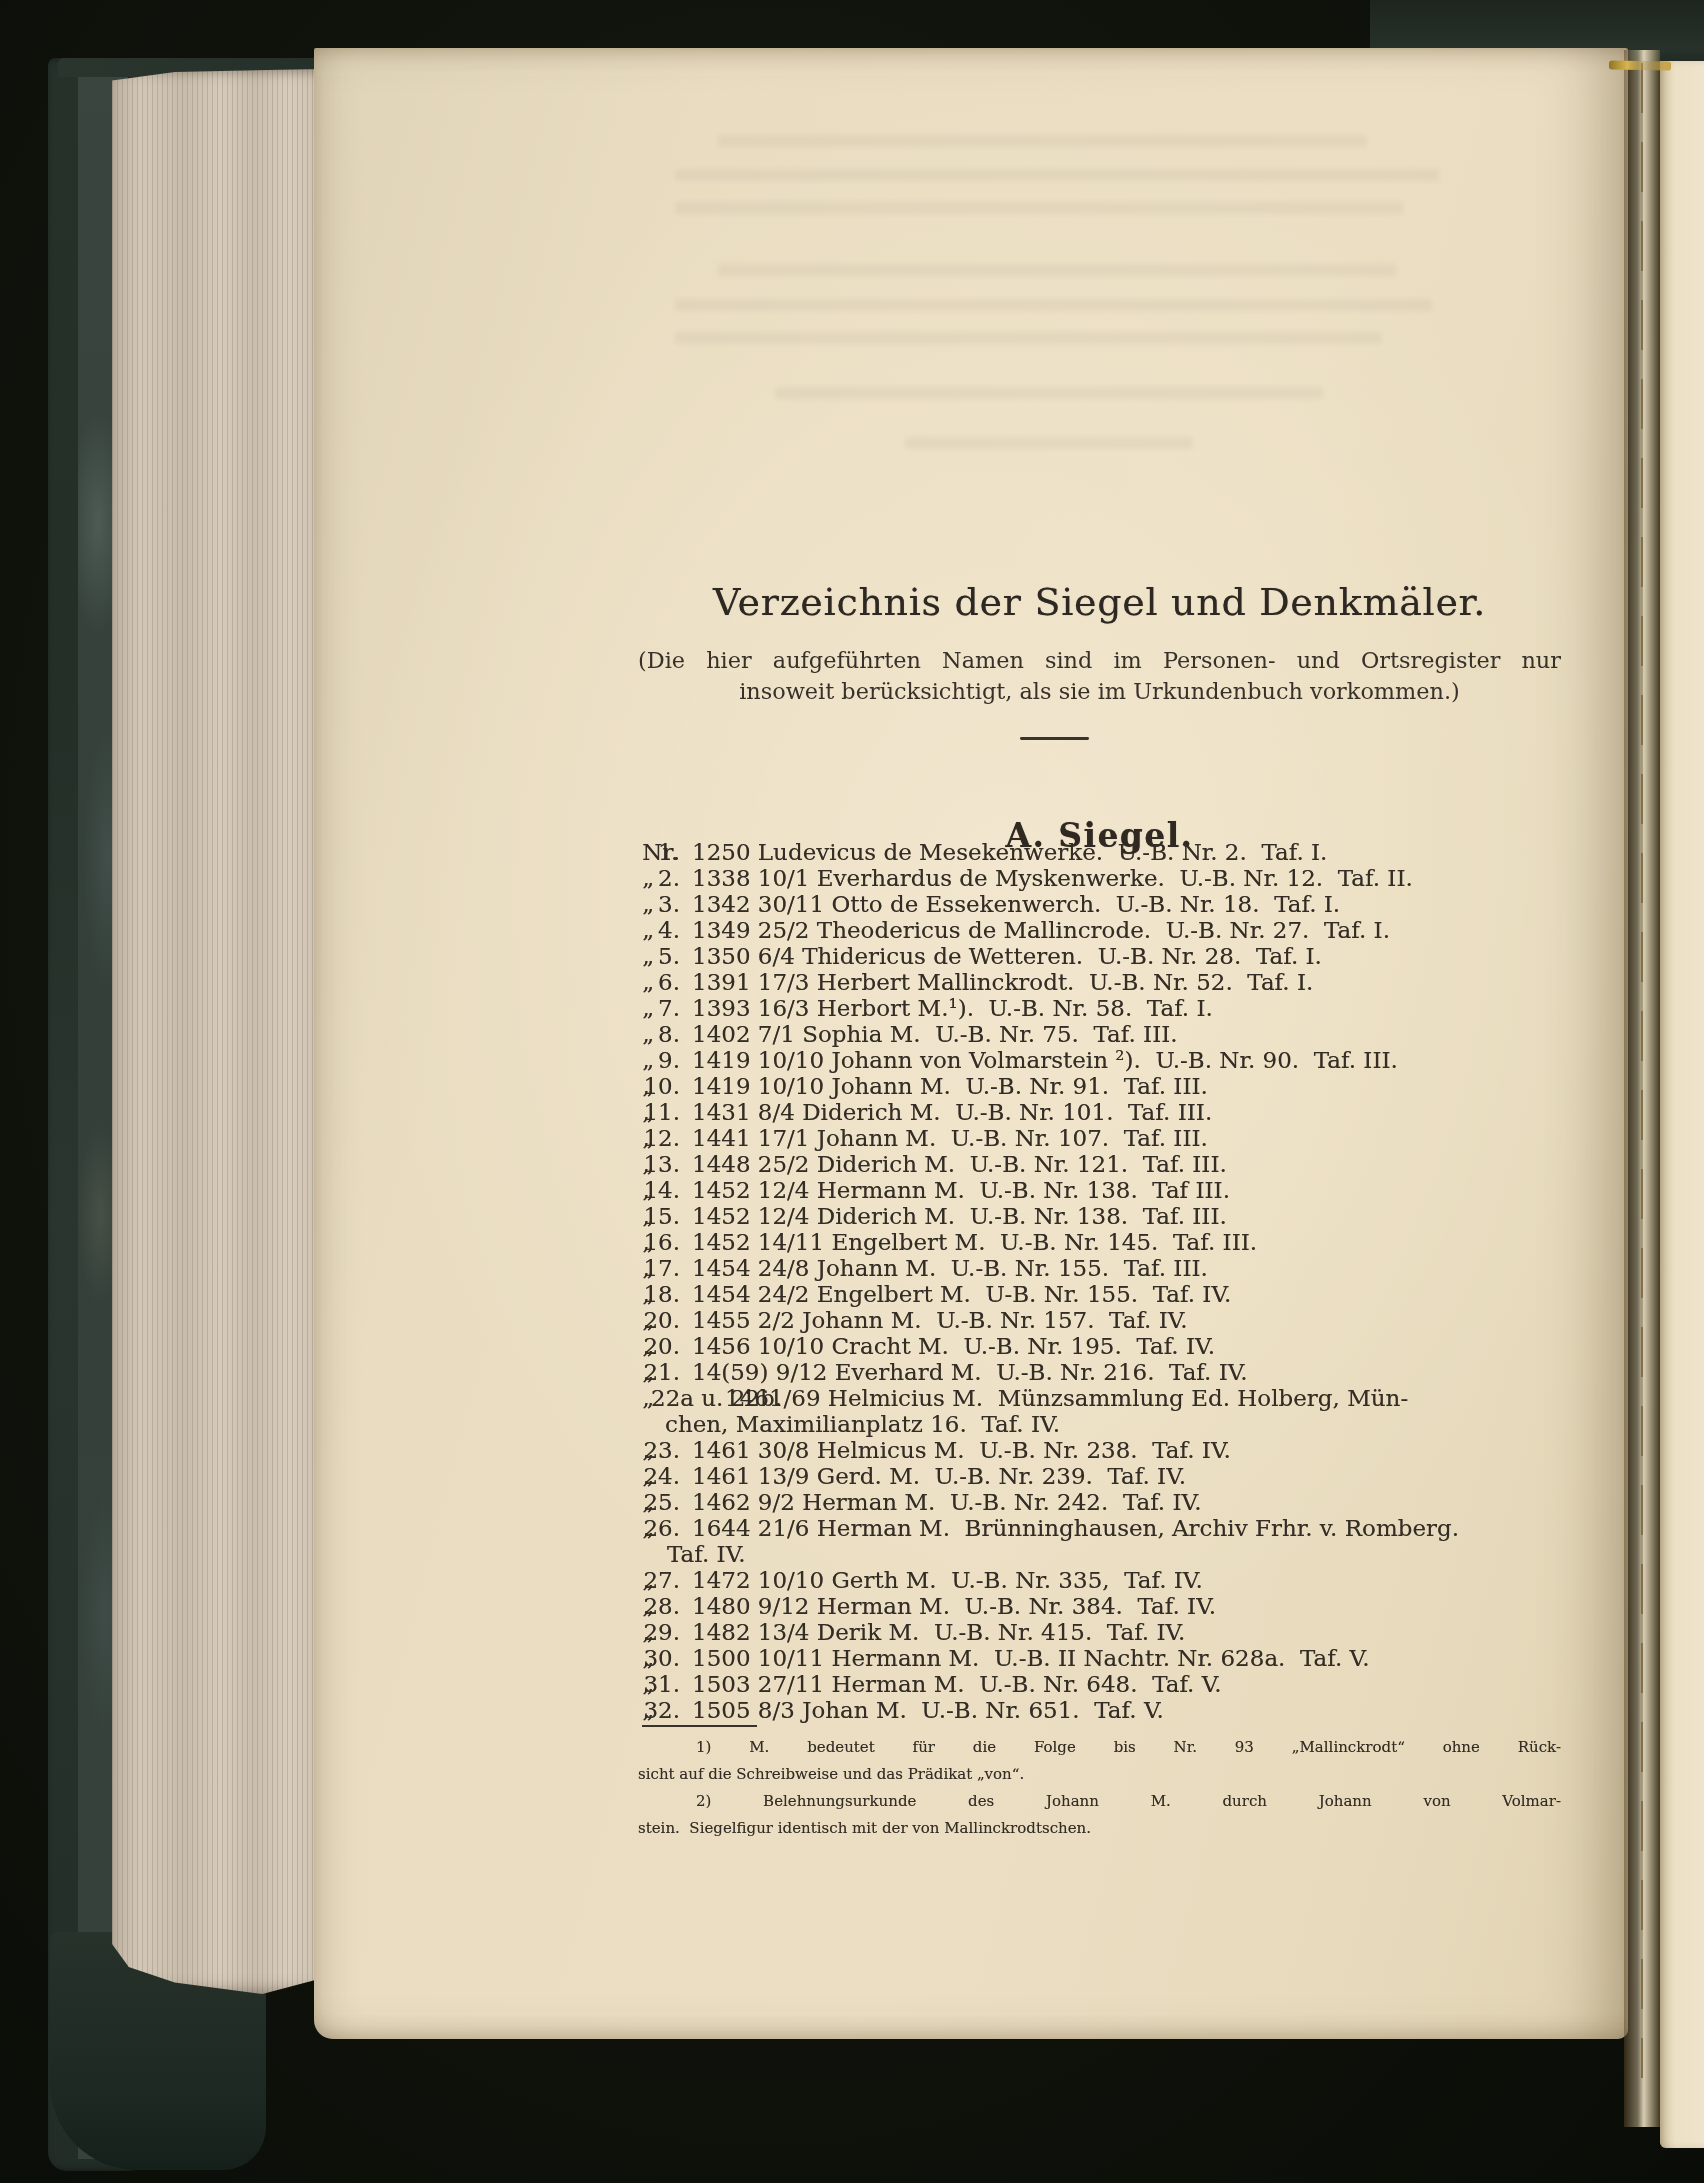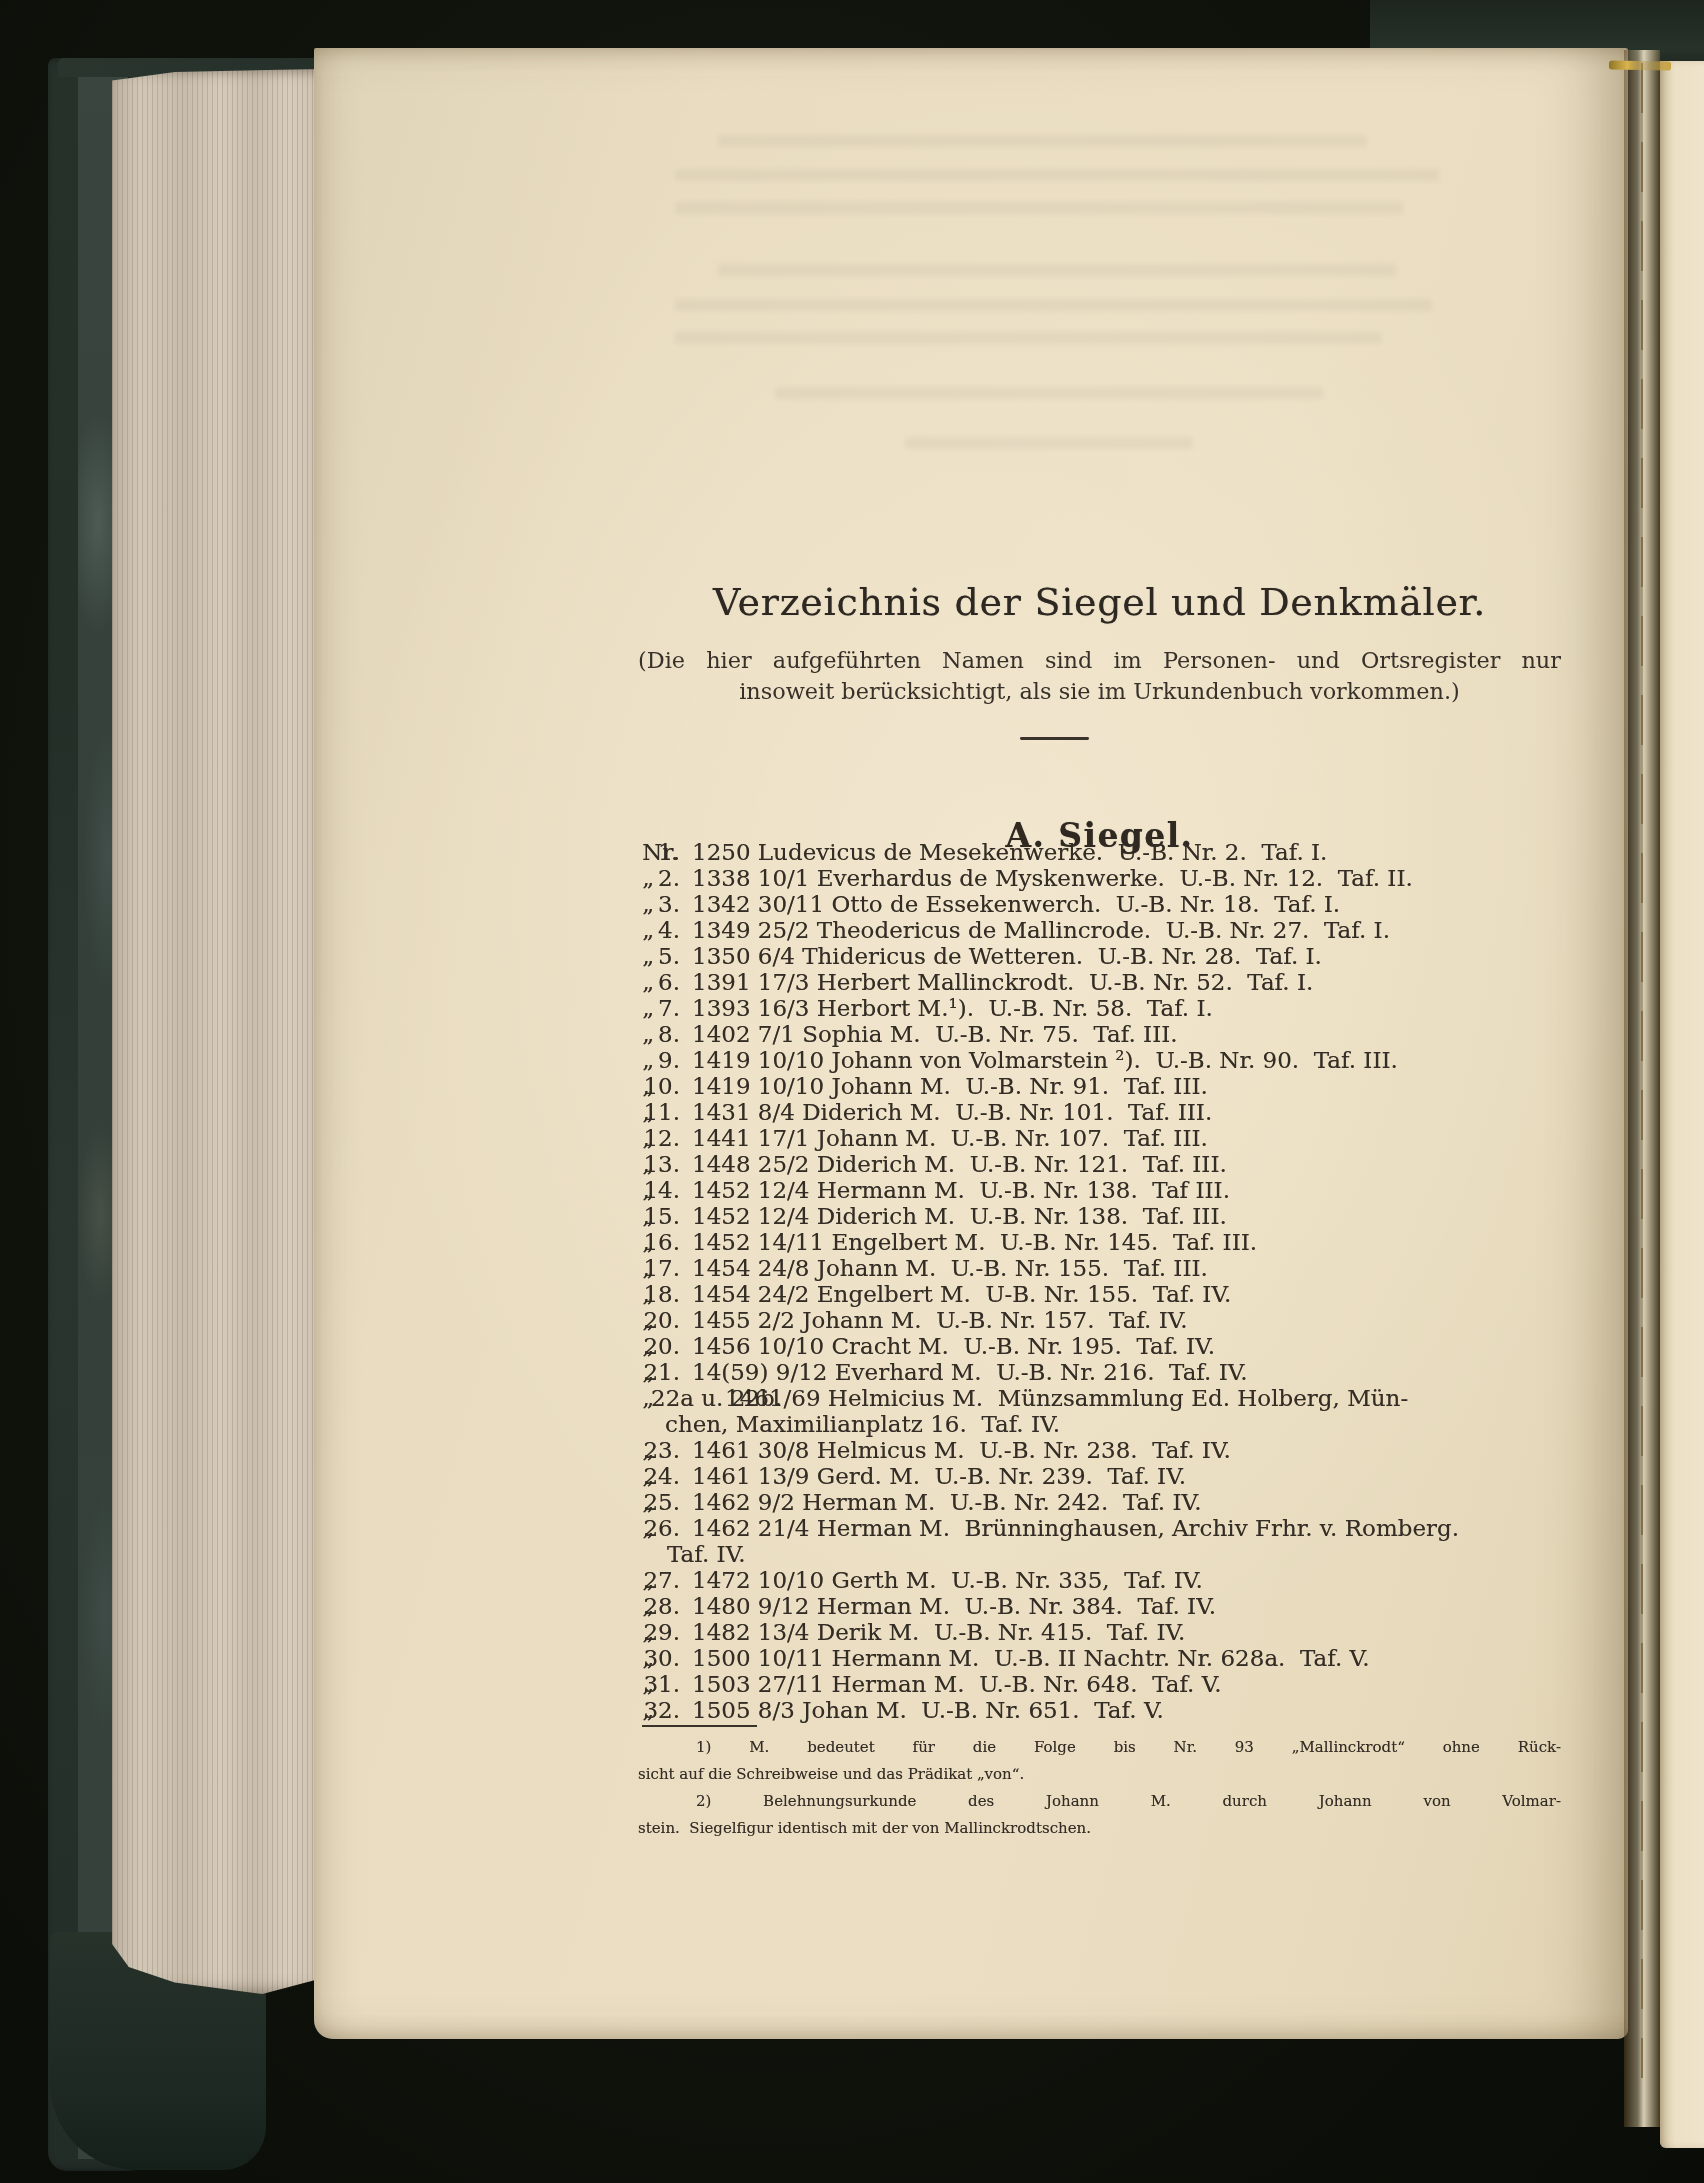--- a/index.html
+++ b/index.html
@@ -311,21 +311,21 @@
           <div class="row">
             <span class="ditto">„</span>
             <span class="num">25.</span>
             <div class="t1">1462 9/2 Herman M.  U.-B. Nr. 242.  Taf. IV.</div>
 
           </div>
 
           <div class="row">
             <span class="ditto">„</span>
             <span class="num">26.</span>
-            <div class="t1">1462 21/4 Herman M.  Brünninghausen, Archiv Frhr. v. Romberg.</div>
+            <div class="t1">1644 21/6 Herman M.  Brünninghausen, Archiv Frhr. v. Romberg.</div>
             <div class="t2">Taf. IV.</div>
           </div>
 
           <div class="row">
             <span class="ditto">„</span>
             <span class="num">27.</span>
             <div class="t1">1472 10/10 Gerth M.  U.-B. Nr. 335,  Taf. IV.</div>
 
           </div>
 

